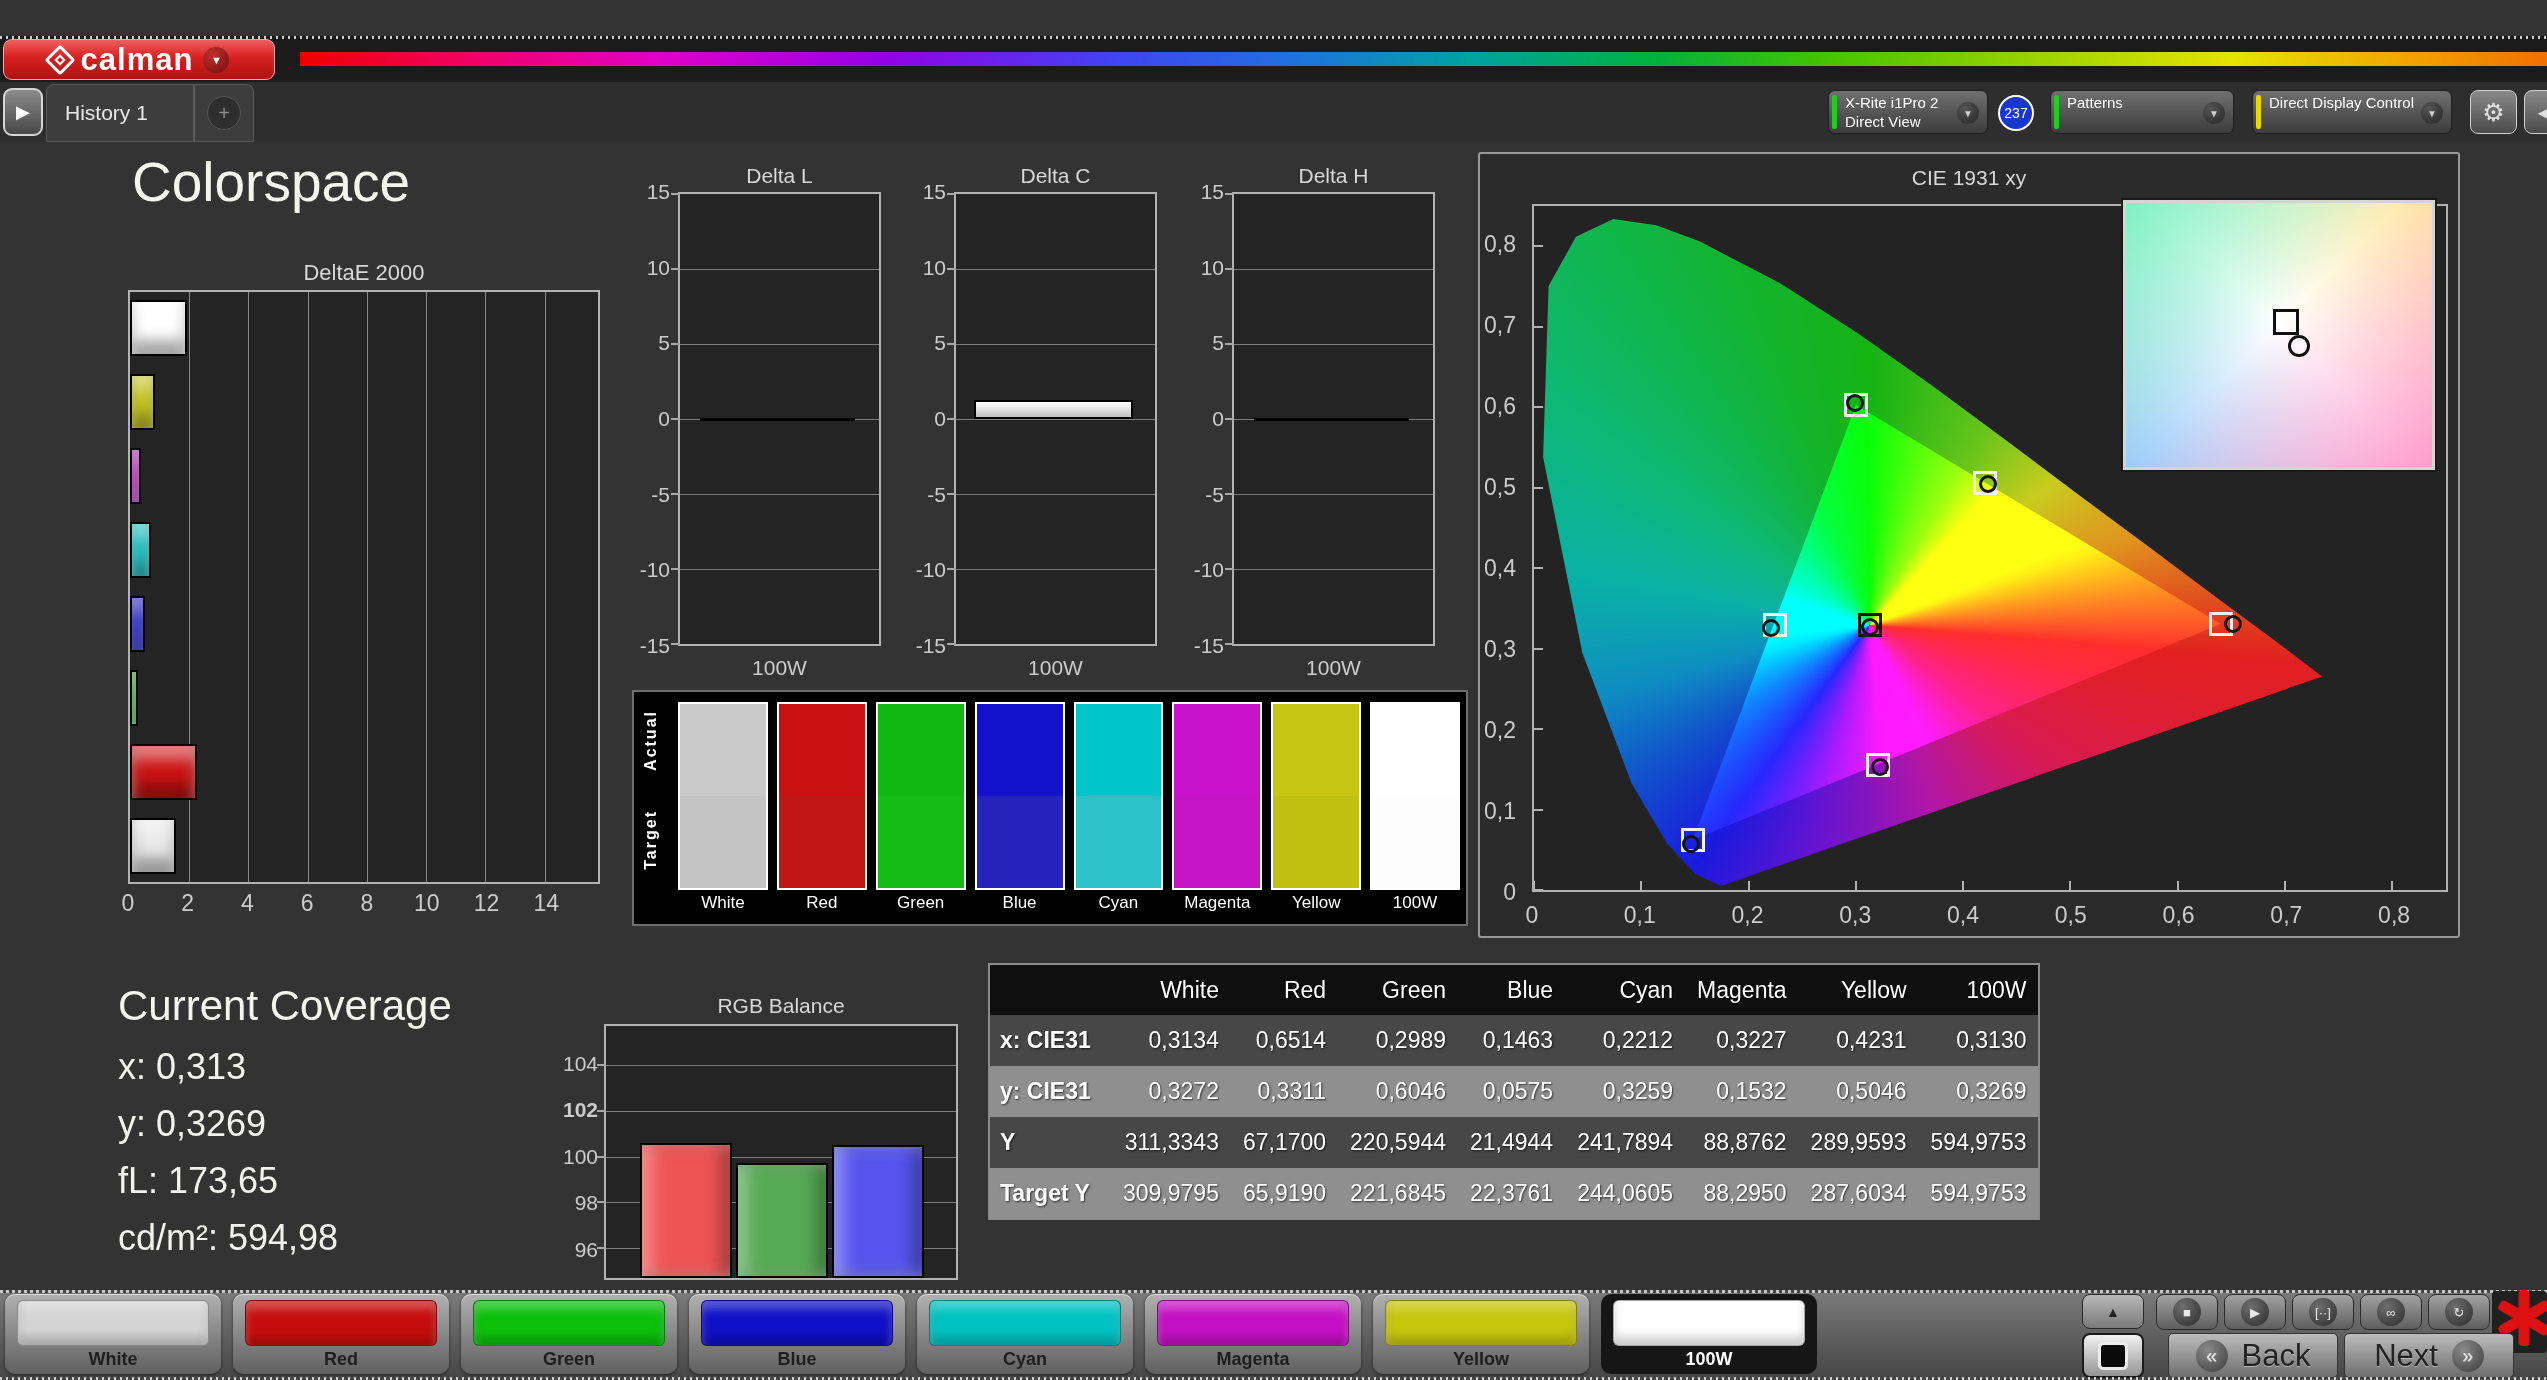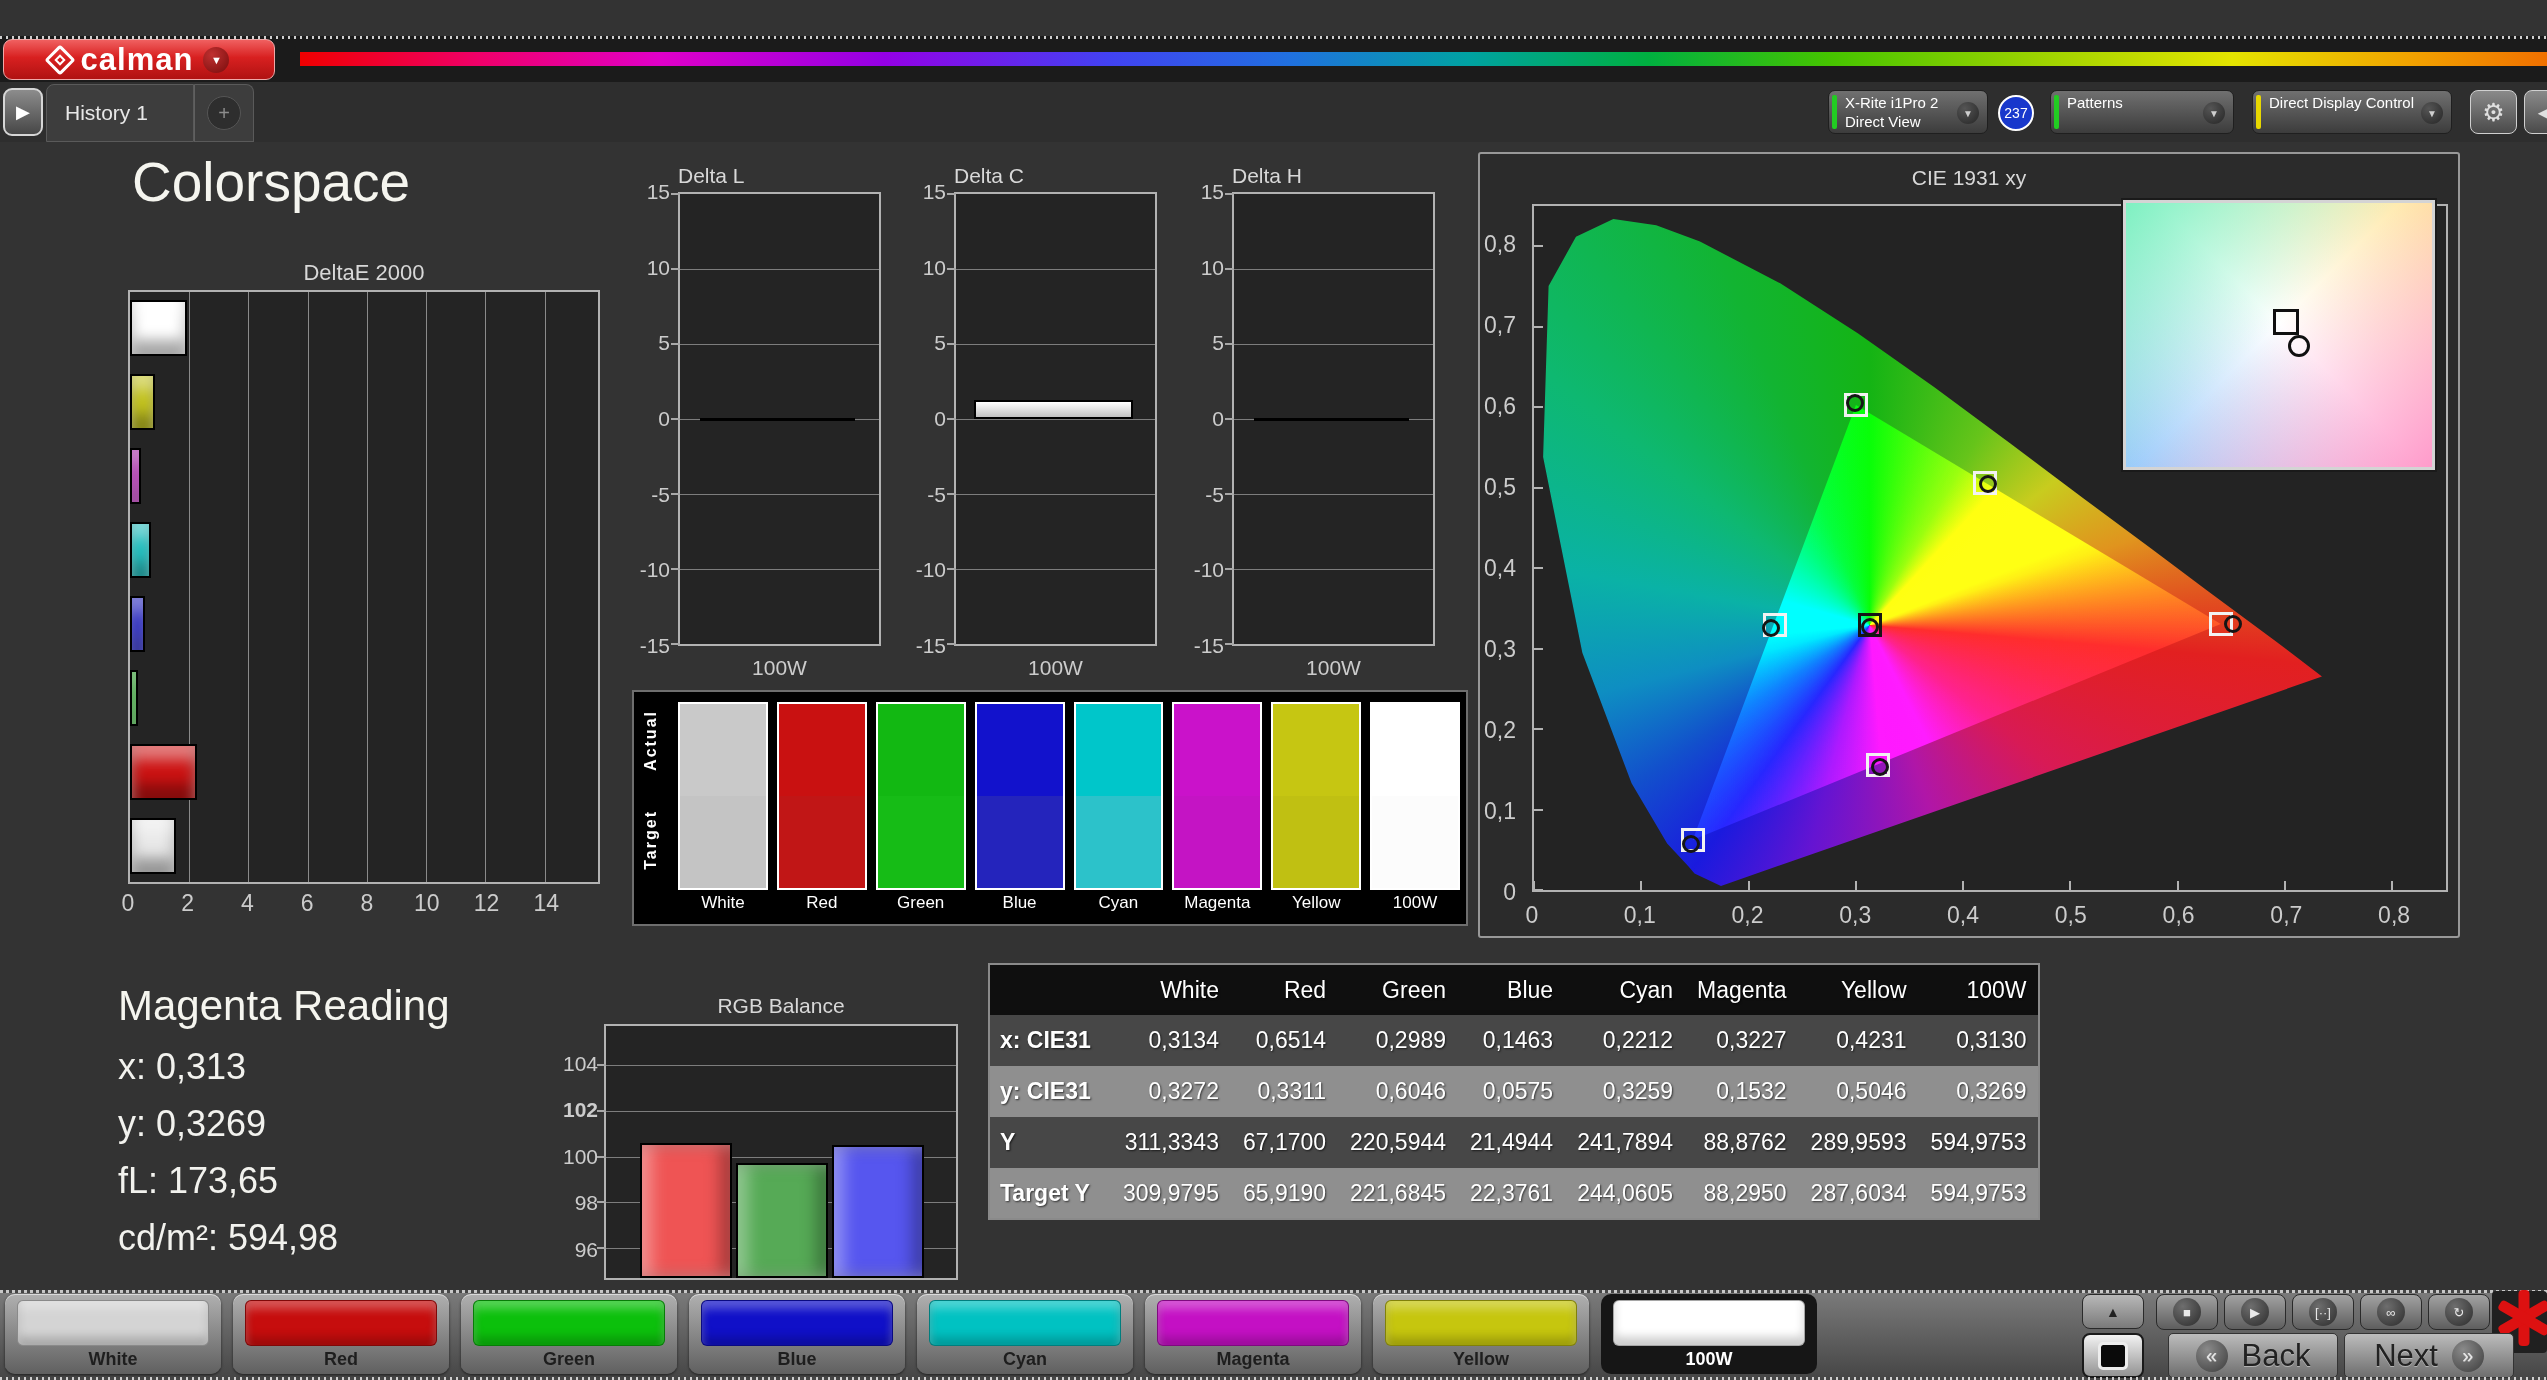--- a/index.html
+++ b/index.html
@@ -78,21 +78,21 @@
   #de-plot{left:128px;top:290px;width:472px;height:594px;}
   .de-grid{position:absolute;top:0;bottom:0;width:1px;background:#8a8a8a;}
   .h-bar{position:absolute;left:0;height:56px;border:2px solid #000;
          box-shadow:inset 0 14px 14px rgba(255,255,255,.45), inset 0 -14px 14px rgba(0,0,0,.35);}
   #de-xlabels{position:absolute;left:128px;top:890px;width:472px;height:28px;}
   .de-xlab{position:absolute;font-size:23px;color:#ccc;transform:translateX(-50%);}
 
   
   .dwrap{position:absolute;top:164px;width:260px;height:540px;}
   #dw-l{left:636px;} #dw-c{left:912px;} #dw-h{left:1190px;}
-  .dwrap .dtitle{position:absolute;left:42px;top:0;width:203px;font-size:21px;color:#d8d8d8;}
+  .dwrap .dtitle{position:absolute;left:42px;top:0;width:203px;text-align:center;font-size:21px;color:#d8d8d8;}
   .dwrap .plot{left:42px;top:28px;width:203px;height:454px;}
   .dwrap .dxlab{position:absolute;left:42px;top:492px;width:203px;text-align:center;font-size:21px;color:#ccc;}
   .d-grid{position:absolute;left:0;right:0;height:1px;background:#7d7d7d;}
   .d-ylab{position:absolute;right:0;transform:translateY(-50%);font-size:21px;color:#ccc;}
   .ylabs{position:absolute;left:0;top:28px;width:34px;height:454px;}
   .d-tick{position:absolute;left:-9px;width:9px;height:2px;background:#a8a8a8;transform:translateY(-50%);}
   .d-bar{position:absolute;left:9%;width:80%;background:linear-gradient(#ffffff,#c2c2c2);border:2px solid #000;}
   .d-zero{position:absolute;left:10%;width:78%;height:3px;background:#000;top:calc(50% - 1px);}
 
   #rgbw{position:absolute;left:562px;top:994px;width:400px;height:320px;}
@@ -475,21 +475,21 @@
         <div class="cie-ylab" style="top: 29.4118%;">0,6</div>
         <div class="cie-ylab" style="top: 17.6471%;">0,7</div>
         <div class="cie-ylab" style="top: 5.88235%;">0,8</div>
       </div>
     <div class="cie-inset">
       <span class="inset-sq"></span>
       <span class="inset-circ"></span>
     </div>
   </div>
 
-  <div class="cr-title">Magenta Reading</div>
+  <div class="cr-title">Current Coverage</div>
   <div class="cr-line" id="cr-x">x: 0,313</div>
   <div class="cr-line" id="cr-y">y: 0,3269</div>
   <div class="cr-line" id="cr-fl">fL: 173,65</div>
   <div class="cr-line" id="cr-cd">cd/m²: 594,98</div>
 
   <div id="rgbw">
     <div class="dtitle">RGB Balance</div>
     <div class="ylabs">
         <div class="d-ylab" style="top: 15.4545%;">104</div>
         <div class="d-ylab" style="top: 33.6364%; font-weight: bold;">102</div>

